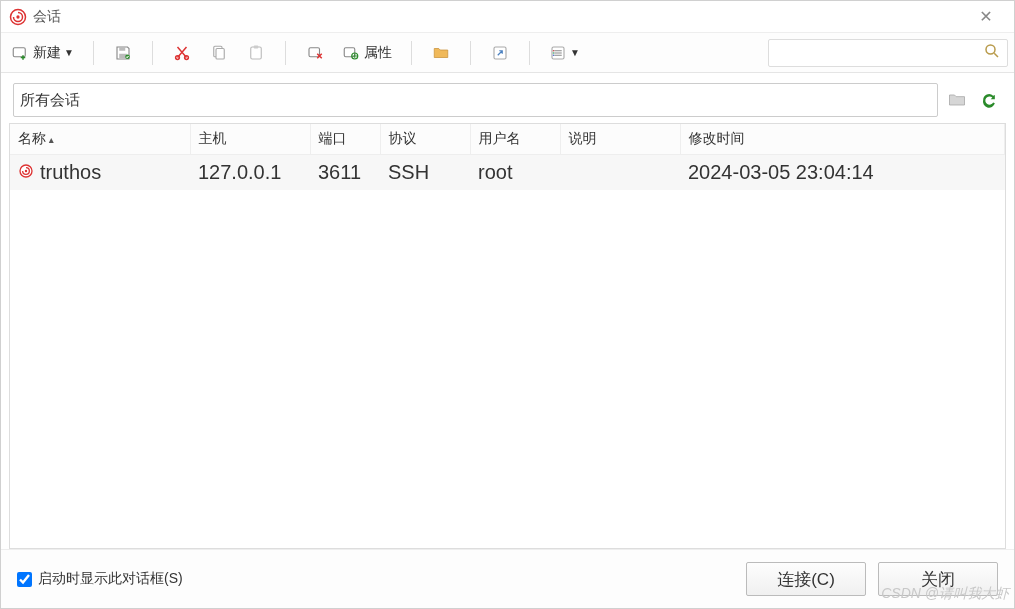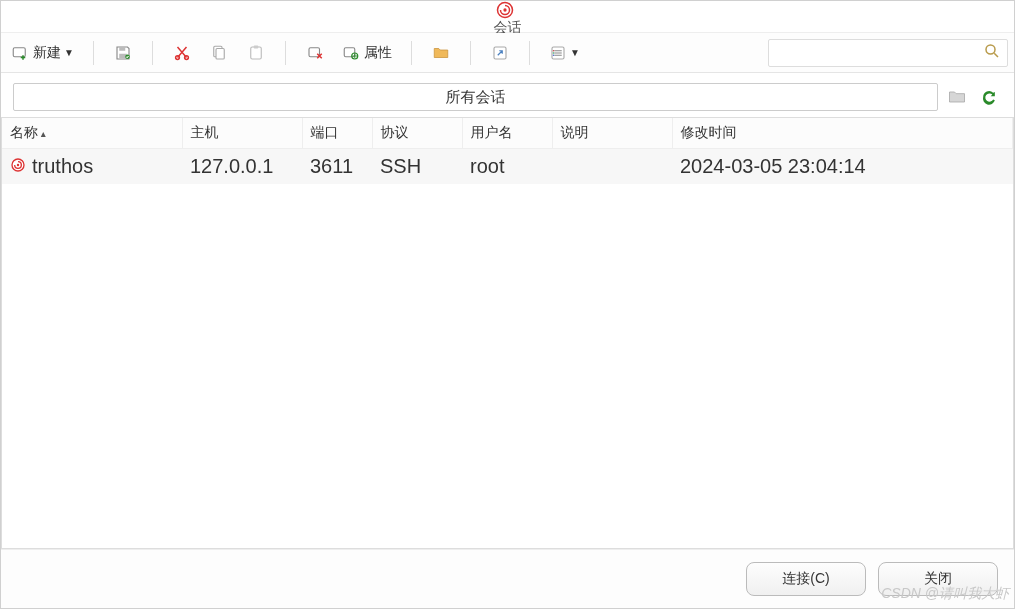--- a/index.html
+++ b/index.html
@@ -15,21 +15,20 @@
   flex-direction: column;
   border: 1px solid #d0d0d0;
 }
 .titlebar {
   height: 32px;
   display: flex;
   align-items: center;
   padding: 0 8px;
   border-bottom: 1px solid #eee;
   background: #fff;
-  flex-direction: column;
 }
 .titlebar .app-icon { width: 18px; height: 18px; margin-right: 6px; }
 .titlebar .title { flex: 1; font-size: 14px; color: #555; }
 .titlebar .close-x { width: 40px; text-align: center; font-size: 16px; color: #888; cursor: pointer; }
 .toolbar {
   height: 40px;
   display: flex;
   align-items: center;
   padding: 4px 6px;
   gap: 9px;
@@ -67,35 +66,34 @@
 }
 .searchbox .mag svg { width: 18px; height: 18px; }
 .pathbar {
   margin: 10px 12px 6px 12px;
   display: flex;
   align-items: center;
   gap: 6px;
 }
 .pathbar .pathinput {
   flex: 1;
-  height: 28px;
+  height: 34px;
   border: 1px solid #ccc;
   border-radius: 2px;
-  padding: 0 22px;
+  padding: 0 6px;
   display: flex;
   align-items: center;
   font-size: 15px;
   color: #333;
   background: #fff;
-  justify-content: center;
 }
 .pathbar .pathbtn { width: 26px; height: 26px; display:flex; align-items:center; justify-content:center; cursor:pointer; }
 .pathbar .pathbtn svg { width: 20px; height: 20px; }
 .tablewrap {
-  margin: 0 0;
+  margin: 0 8px;
   border: 1px solid #ddd;
   flex: 1;
   display: flex;
   flex-direction: column;
   overflow: hidden;
   min-height: 0;
 }
 table { width: 100%; border-collapse: collapse; table-layout: fixed; }
 thead th {
   text-align: left;
@@ -130,24 +128,24 @@
   background: #fdfdfd;
 }
 .footer .chk { display:flex; align-items:center; gap:6px; font-size:14px; color:#333; cursor:pointer; }
 .footer .chk input { width:15px; height:15px; }
 .footer .spacer { flex:1; }
 .footer .btn {
   min-width: 120px;
   height: 34px;
   border: 1px solid #bbb;
   background: linear-gradient(#fdfdfd,#f0f0f0);
-  font-size: 14px;
+  font-size: 17px;
   color: #333;
   cursor: pointer;
-  border-radius: 8px;
+  border-radius: 2px;
 }
 .watermark {
   position: fixed;
   right: 6px; bottom: 6px;
   font-size: 14px; color: #c8c8c8;
   pointer-events: none;
   font-style: italic;
 }
 </style>
 </head>
@@ -313,18 +311,22 @@
         <td>root</td>
         <td></td>
         <td>2024-03-05 23:04:14</td>
       </tr>
     </tbody>
   </table>
   <div class="scrollspace"></div>
 </div>
 
 <div class="footer">
+  <label class="chk">
+    <input type="checkbox" checked="" style="">
+    <span>启动时显示此对话框(S)</span>
+  </label>
   <span class="spacer"></span>
   <button class="btn">连接(C)</button>
   <button class="btn">关闭</button>
 </div>
 
 <div class="watermark">CSDN @请叫我大虾</div>
 
 </body></html>

